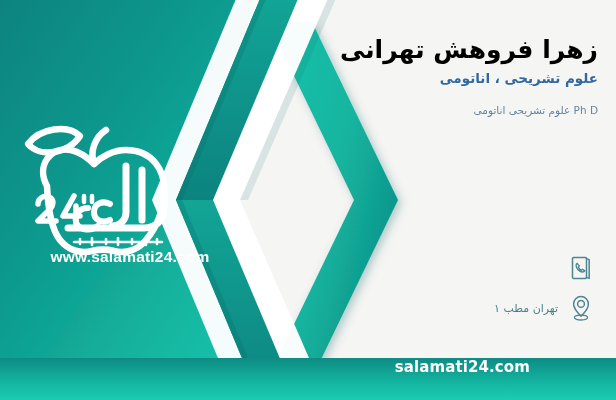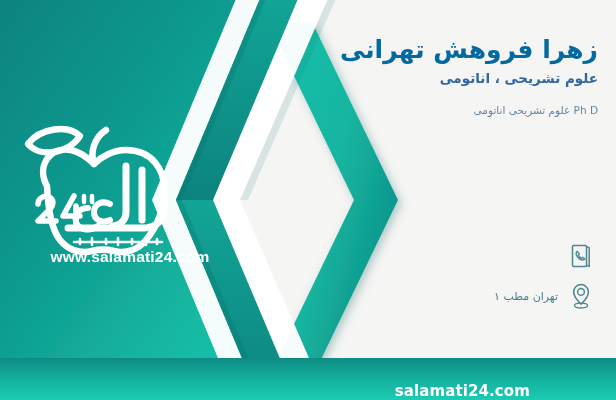--- a/index.html
+++ b/index.html
@@ -61,21 +61,21 @@
     position: absolute;
     right: 18px;
     top: 34px;
     width: 350px;
     z-index: 5;
     text-align: right;
     direction: rtl;
   }
 
   #doctor-name {
-    color: #0369a1;
+    color: #000000;
     font-size: 25px;
     font-weight: 700;
     line-height: 1.25;
     letter-spacing: 0px;
     white-space: nowrap;
   }
 
   #specialty {
     margin-top: 4px;
     color: #31689d;
@@ -92,21 +92,21 @@
     font-weight: 400;
     line-height: 1.4;
     white-space: nowrap;
     opacity: .95;
   }
 
   
   #contact {
     position: absolute;
     right: 22px;
-    top: 236px;
+    top: 248px;
     width: 330px;
     z-index: 5;
     direction: rtl;
   }
 
   .contact-row {
     display: flex;
     flex-direction: row;
     align-items: center;
     justify-content: flex-start;
@@ -135,21 +135,21 @@
   
   #bottom-bar {
     position: absolute;
     left: 0;
     bottom: 0;
     width: 616px;
     height: 42px;
     z-index: 6;
     background: linear-gradient(180deg, #0e8b84 0%, #13b39f 55%, #1ccbb2 100%);
     display: flex;
-    align-items: flex-end;
+    align-items: flex-start;
     justify-content: flex-end;
     padding-right: 86px;
   }
 
   #site-url {
     color: #ffffff;
     font-size: 15px;
     font-weight: 700;
     letter-spacing: 0.1px;
     white-space: nowrap;

